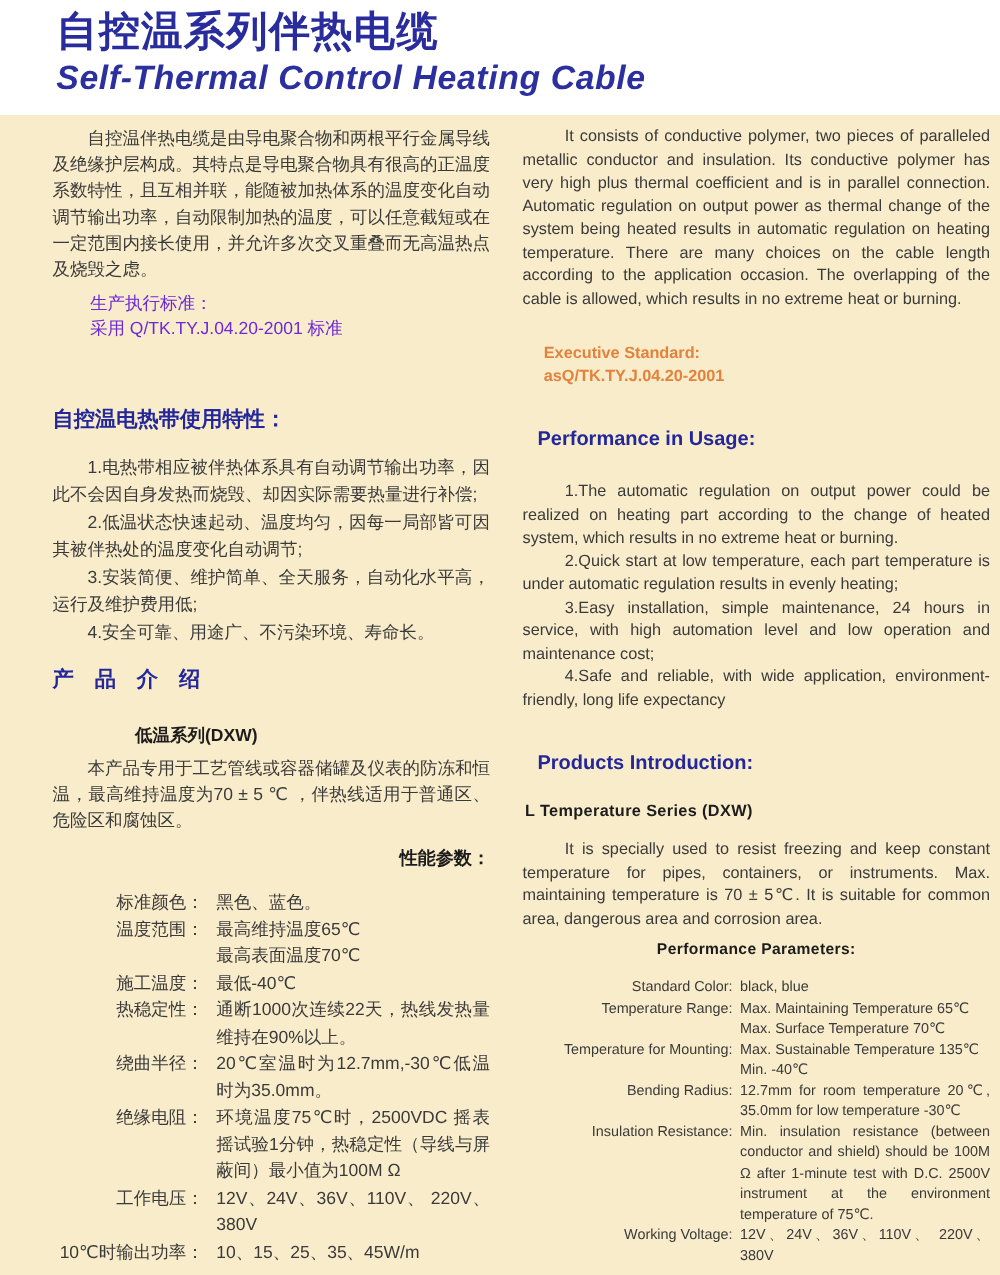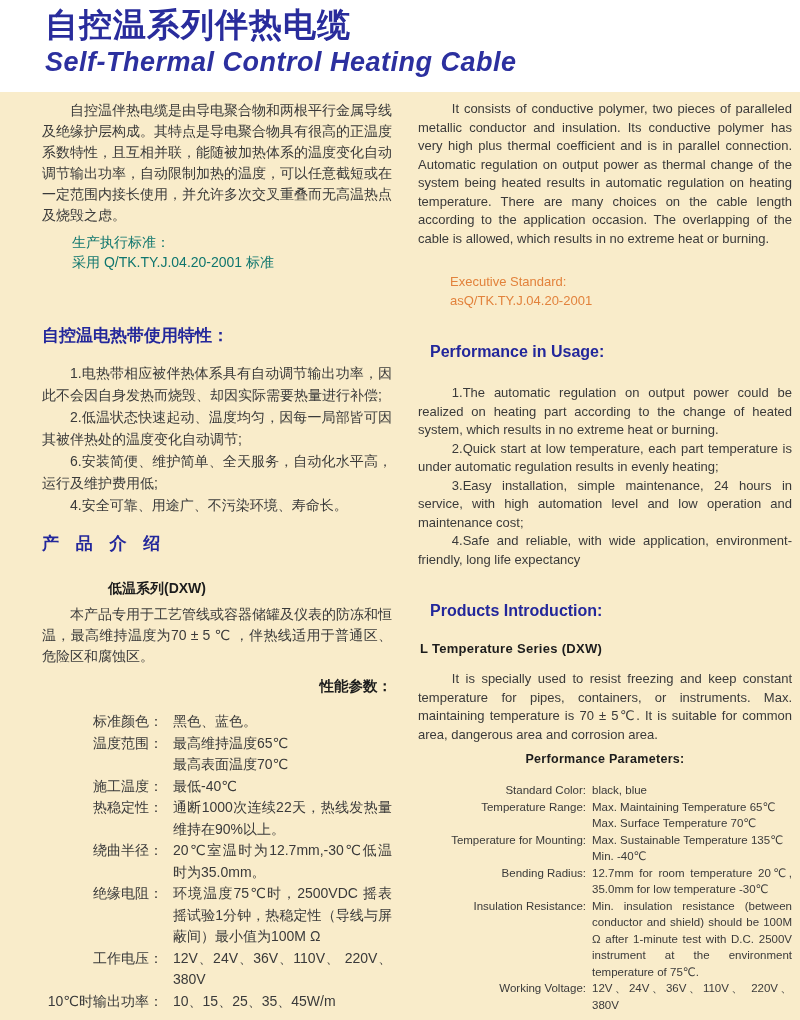--- a/index.html
+++ b/index.html
@@ -51,21 +51,21 @@
     font-size: 14px;
     line-height: 21px;
     text-align: justify;
     text-indent: 2em;
     color: #3a3a3a;
   }
   .standard-zh {
     margin: 6px 0 16px 30px;
     font-size: 14px;
     line-height: 20px;
-    color: #0f766e;
+    color: #6d28d9;
   }
   .heading-zh {
     margin: 52px 0 0 0;
     font-size: 17px;
     font-weight: bold;
     color: #23279b;
     line-height: 24px;
   }
   .heading-zh.spaced { margin-top: 16px; letter-spacing: 6px; }
   .list-zh { margin-top: 14px; }
@@ -93,24 +93,25 @@
   
   .body-en {
     margin: 0;
     font-size: 13px;
     line-height: 18.5px;
     text-align: justify;
     text-indent: 2.6em;
     color: #3a3a3a;
   }
   .standard-en {
-    margin: 24px 0 0 32px;
+    margin: 24px 0 0 17px;
     font-size: 13px;
     line-height: 19px;
     color: #e2823c;
+    font-weight: bold;
   }
   .heading-en {
     margin: 32px 0 0 12px;
     font-size: 16px;
     font-weight: bold;
     color: #23279b;
     line-height: 20px;
   }
   .heading-en.second { }
   .list-en { margin-top: 22px; }
@@ -154,21 +155,21 @@
 
       <div class="standard-zh">
         <div>生产执行标准：</div>
         <div>采用 Q/TK.TY.J.04.20-2001 标准</div>
       </div>
 
       <h3 class="heading-zh">自控温电热带使用特性：</h3>
       <div class="list-zh">
         <p>1.电热带相应被伴热体系具有自动调节输出功率，因此不会因自身发热而烧毁、却因实际需要热量进行补偿;</p>
         <p>2.低温状态快速起动、温度均匀，因每一局部皆可因其被伴热处的温度变化自动调节;</p>
-        <p>6.安装简便、维护简单、全天服务，自动化水平高，运行及维护费用低;</p>
+        <p>3.安装简便、维护简单、全天服务，自动化水平高，运行及维护费用低;</p>
         <p>4.安全可靠、用途广、不污染环境、寿命长。</p>
       </div>
 
       <h3 class="heading-zh spaced">产 品 介 绍</h3>
       <h4 class="sub-zh">低温系列(DXW)</h4>
       <p class="body-zh series-zh">本产品专用于工艺管线或容器储罐及仪表的防冻和恒温，最高维持温度为70 ± 5 ℃ ，伴热线适用于普通区、危险区和腐蚀区。</p>
 
       <div class="params-label-zh">性能参数：</div>
 
       <div class="ptable-zh">

